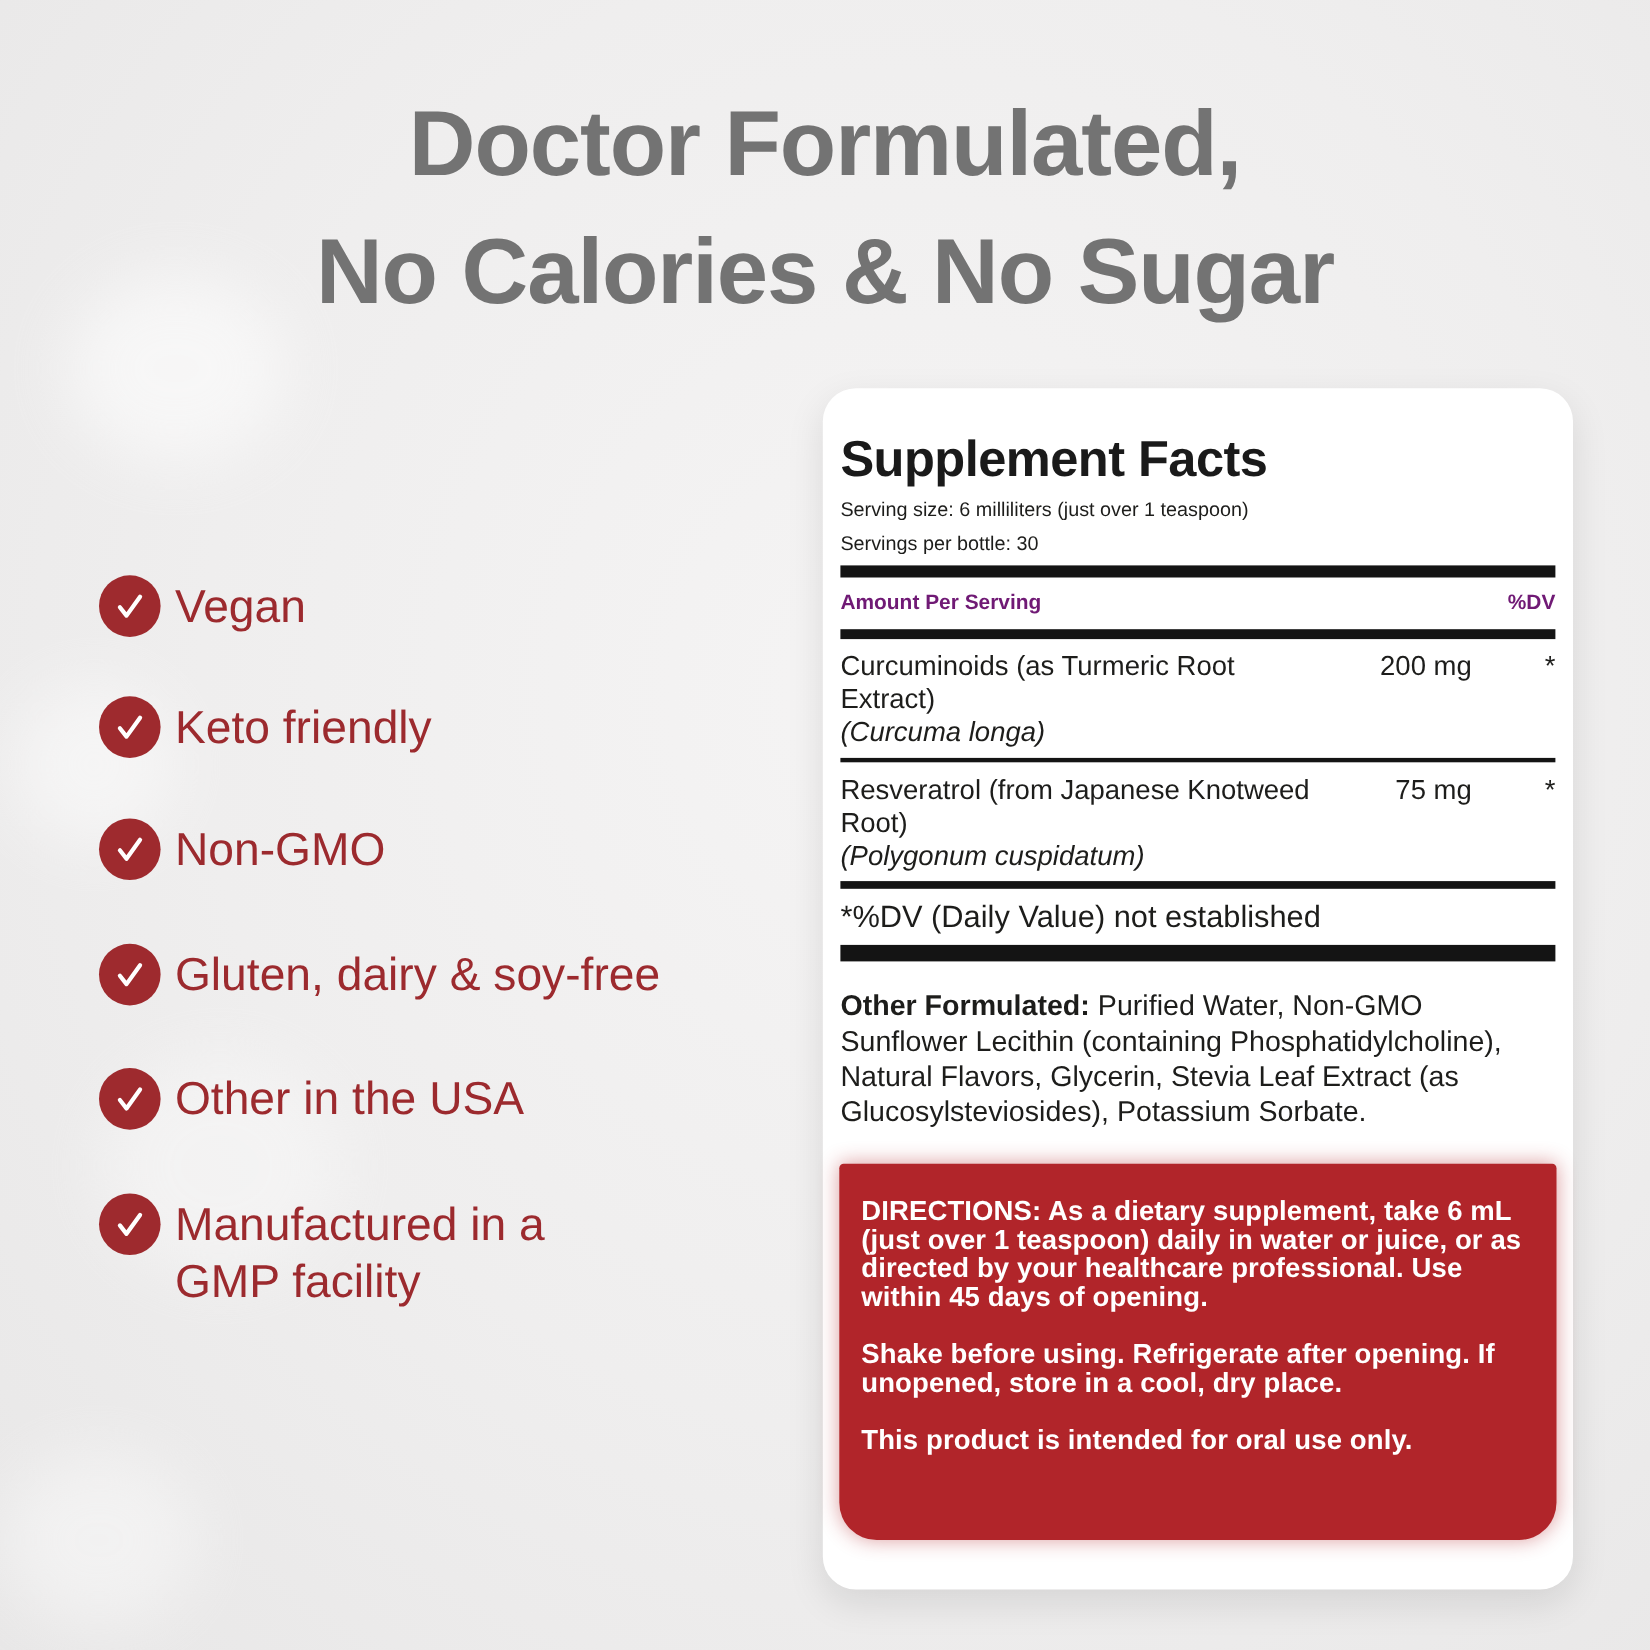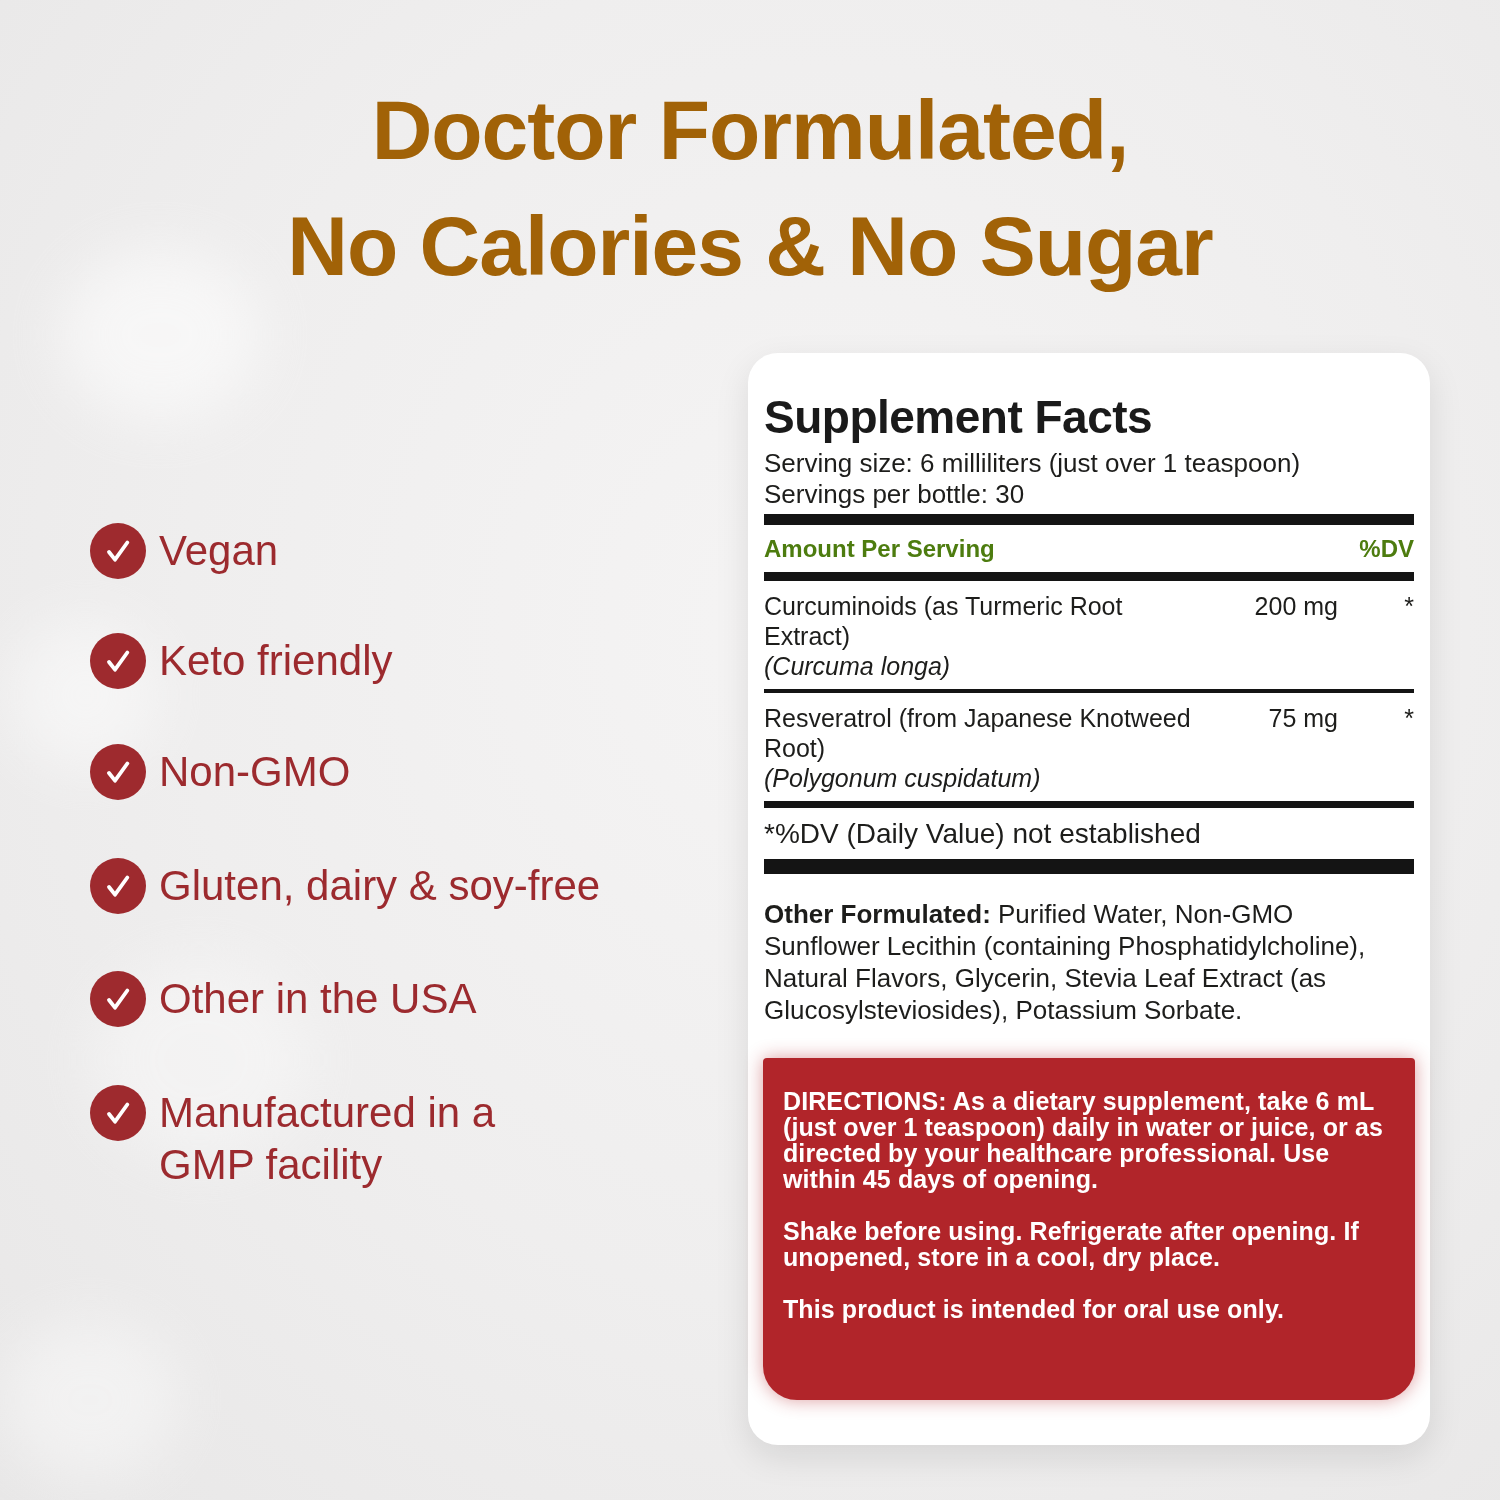--- a/index.html
+++ b/index.html
@@ -10,21 +10,21 @@
   }
   .bokeh{position:absolute;border-radius:50%;background:#ffffff;filter:blur(28px);opacity:.55;pointer-events:none;}
   .b1{left:60px;top:250px;width:200px;height:170px;}
   .b2{left:10px;top:620px;width:150px;height:150px;opacity:.45;}
   .b3{left:90px;top:960px;width:220px;height:200px;opacity:.35;}
   .b4{left:0px;top:1320px;width:180px;height:160px;opacity:.4;}
 
   
   .headline{
     position:absolute;left:0;right:0;top:72px;text-align:center;
-    color:#a16207;font-weight:bold;font-size:84px;line-height:116px;letter-spacing:-1px;
+    color:#737373;font-weight:bold;font-size:84px;line-height:116px;letter-spacing:-1px;
   }
 
   
   .benefit{position:absolute;display:flex;align-items:flex-start;gap:13px;}
   .check-circle{
     width:56px;height:56px;border-radius:50%;background:#9e2a2e;flex:0 0 56px;
     display:flex;align-items:center;justify-content:center;
   }
   .check-circle svg{width:40px;height:40px;display:block;}
   .benefit-label{
@@ -32,25 +32,25 @@
   }
   .benefit.wrap .benefit-label{max-width:345px;}
 
   
   .card{
     position:absolute;left:748px;top:353px;width:682px;height:1092px;
     background:#ffffff;border-radius:30px;box-sizing:border-box;
     padding:38px 16px 0;box-shadow:0 12px 34px rgba(0,0,0,.10);
   }
   .sf-title{margin:0;color:#1a1a1a;font-size:46px;font-weight:800;line-height:53px;letter-spacing:-.5px;}
-  .serving{margin-top:4px;color:#1d1d1b;font-size:26px;line-height:31px;}
+  .serving{margin-top:4px;color:#1d1d1b;font-size:18px;line-height:31px;}
   .bar{background:#141414;width:100%;}
   .bar-1{height:11px;margin-top:4px;}
   .amount-row{display:flex;justify-content:space-between;align-items:center;
-    padding:8px 0;color:#4d7c0f;font-size:24px;font-weight:bold;line-height:31px;}
+    padding:8px 0;color:#701a75;font-size:19px;font-weight:bold;line-height:31px;}
   .bar-2{height:9px;}
   .sf-row{display:grid;grid-template-columns:1fr 96px 36px;column-gap:4px;
     padding:10px 0 8px;color:#1d1d1b;font-size:25px;line-height:30px;gap:40px;}
   .sf-row .latin{font-style:italic;}
   .sf-row .amt{text-align:right;}
   .sf-row .dv{text-align:right;}
   .row-sep{border-bottom:4px solid #141414;}
   .bar-3{height:7px;}
   .dv-note{padding:10px 0;color:#1d1d1b;font-size:28px;line-height:31px;}
   .bar-4{height:15px;}

